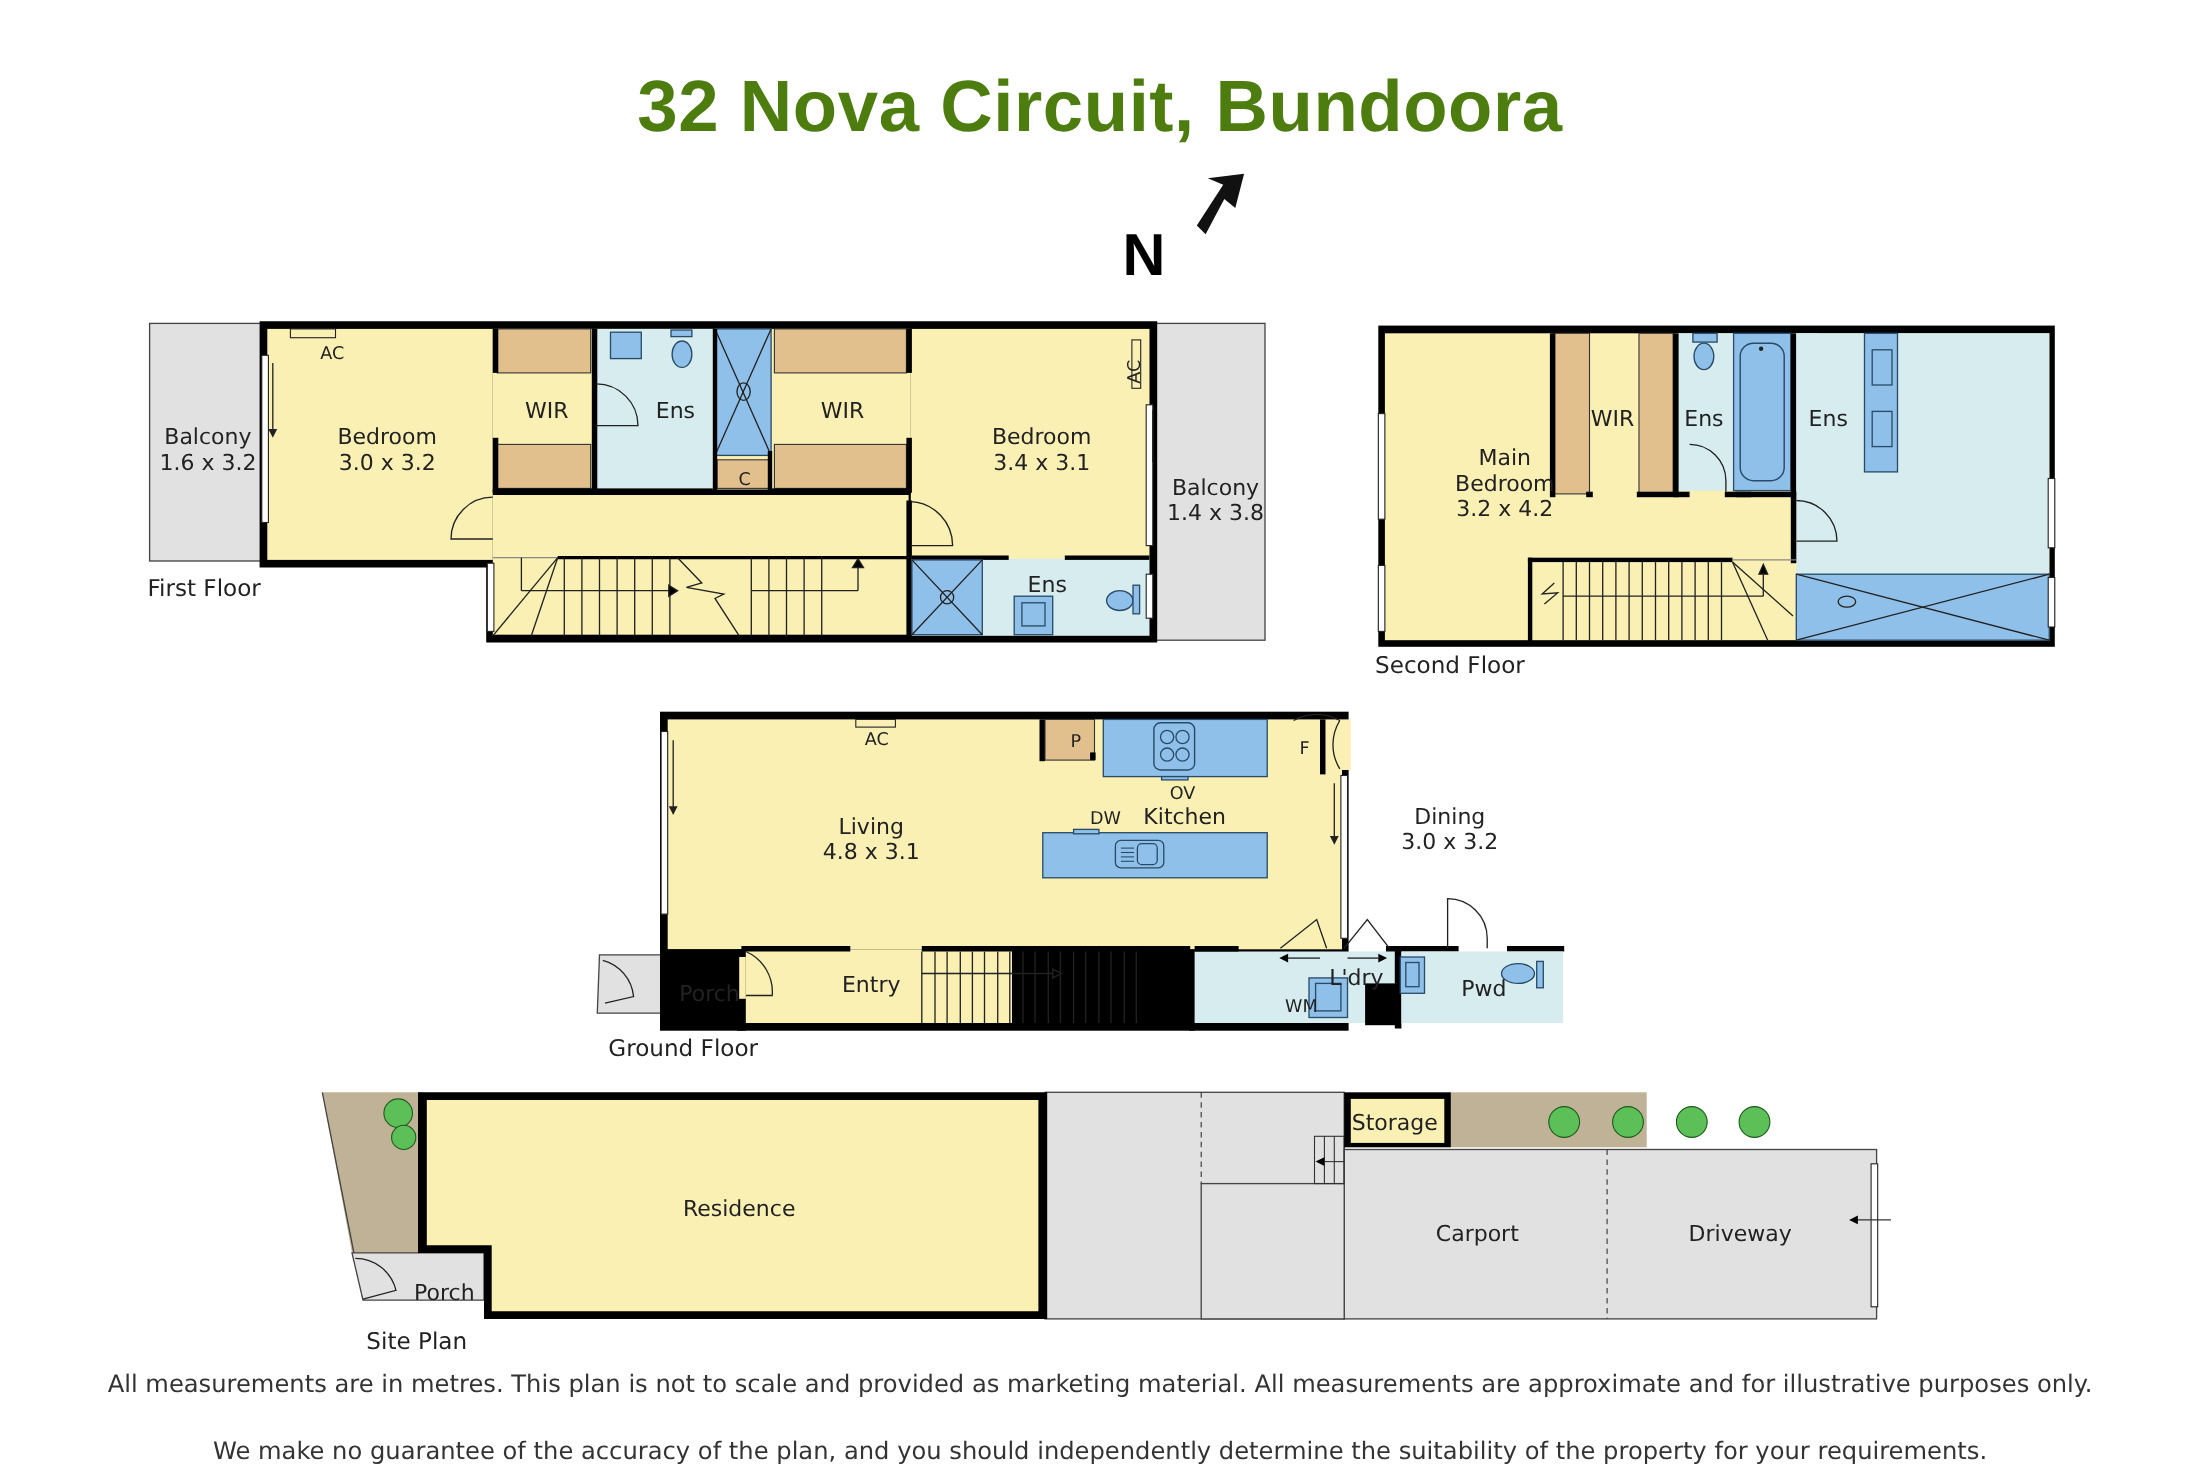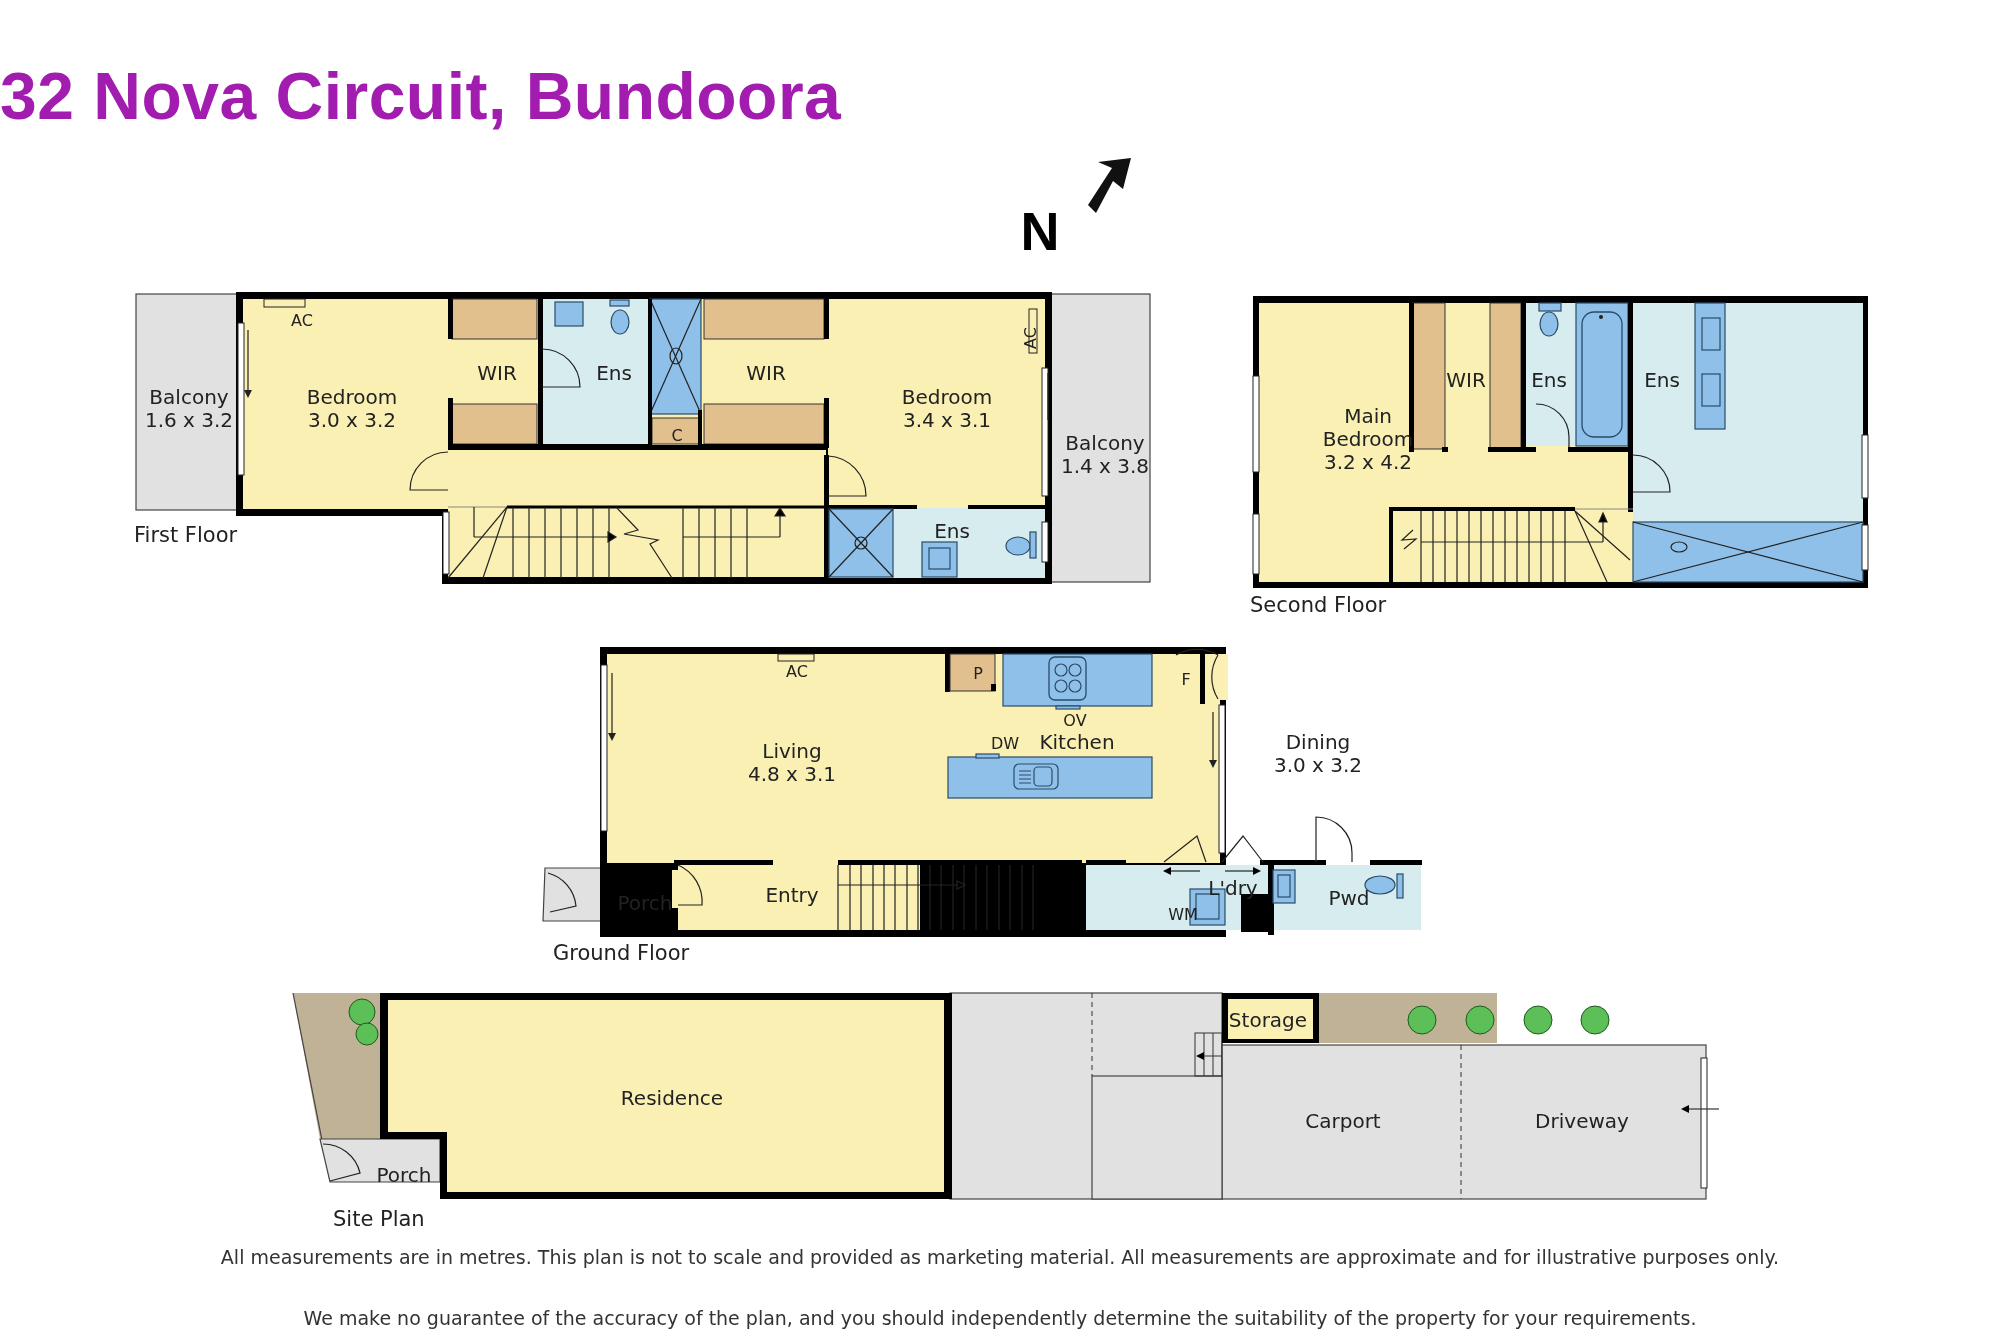--- a/index.html
+++ b/index.html
@@ -1,19 +1,19 @@
 <!DOCTYPE html>
 <html><head>
 <meta charset="utf-8">
 <style>
   html,body{margin:0;padding:0;background:#ffffff;}
   body{width:2000px;height:1331px;overflow:hidden;position:relative;font-family:"DejaVu Sans","Liberation Sans",sans-serif;}
   #plan{position:absolute;left:0;top:0;width:2000px;height:1331px;}
-  .title{position:absolute;left:0;top:58px;width:2000px;text-align:left;font-family:"Liberation Sans",sans-serif;font-weight:bold;font-size:66px;color:#a21caf;letter-spacing:0.5px;}
-  .disclaimer{position:absolute;left:0;width:2000px;text-align:center;font-family:"DejaVu Sans",sans-serif;font-size:19px;color:#333;}
+  .title{position:absolute;left:0;top:58px;width:2000px;text-align:center;font-family:"Liberation Sans",sans-serif;font-weight:bold;font-size:66px;color:#4d7c0f;letter-spacing:0.5px;}
+  .disclaimer{position:absolute;left:0;width:2000px;text-align:center;font-family:"DejaVu Sans",sans-serif;font-size:22px;color:#333;}
   svg text{font-family:"DejaVu Sans",sans-serif;fill:#222;}
   .lbl{font-size:20px;}
   .lbl-sm{font-size:16px;}
   .floor-lbl{font-size:21px;}
   .wall{fill:#000;}
   .floor{fill:#faf0b4;}
   .wet{fill:#d6ecee;}
   .fix{fill:#8fc0e9;stroke:#2a4b68;stroke-width:1.2;}
   .robe{fill:#e2c08e;stroke:#333;stroke-width:1;}
   .ext{fill:#e1e1e1;stroke:#444;stroke-width:1.2;}

